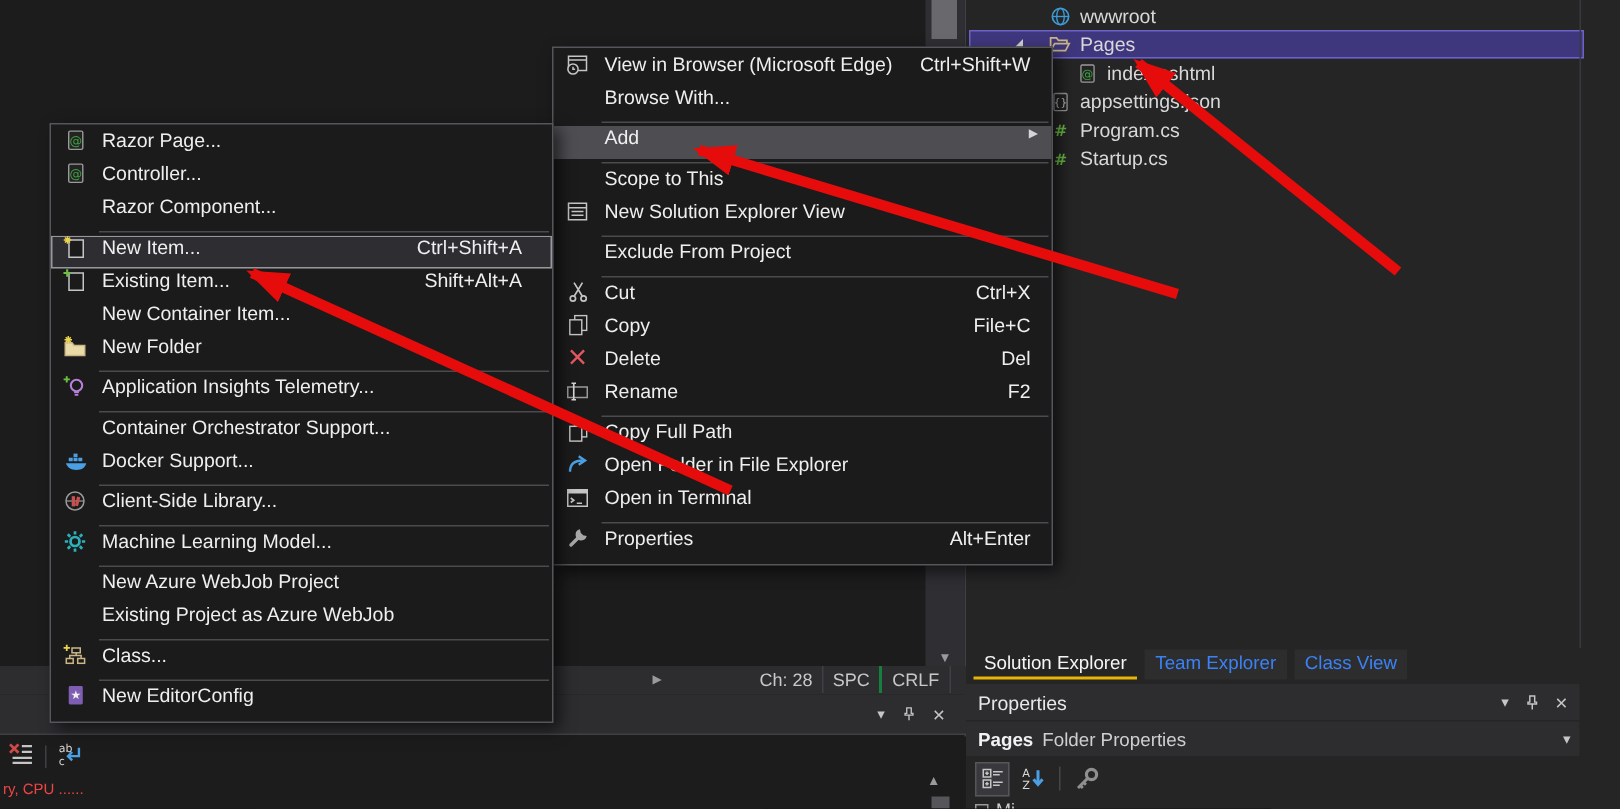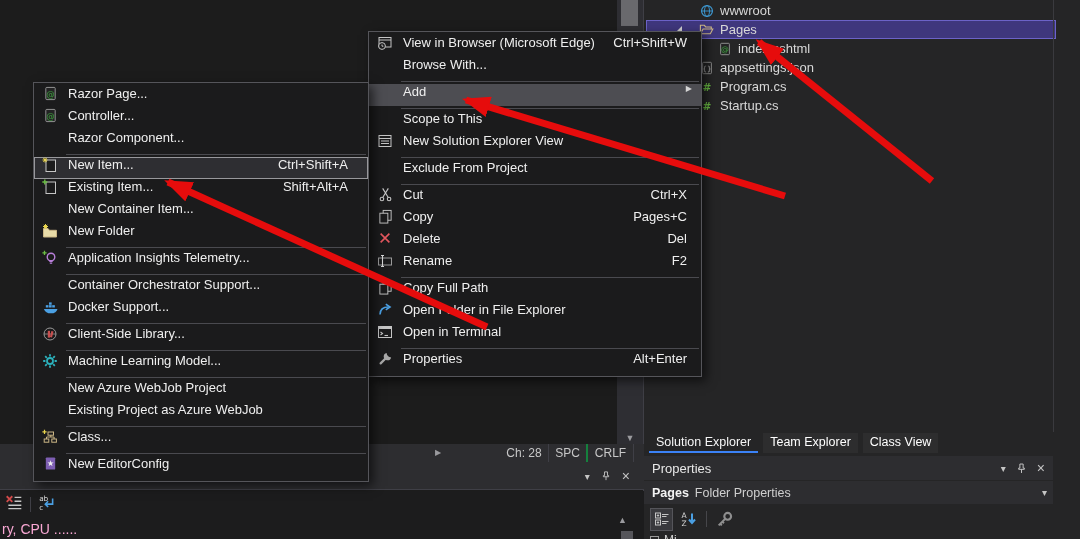--- a/index.html
+++ b/index.html
@@ -17,23 +17,23 @@
               font-size:13px; color:#D8D8D8; white-space:nowrap; }
   .tree-row.lvl1 { padding-left:52px; }
   .tree-row.lvl2 { padding-left:70px; }
   .tree-row.selected { background:#3F377D; box-shadow:inset 0 0 0 1px #6C63C8; }
   .twisty { position:absolute; left:29px; top:6px; width:0; height:0;
             border-left:7px solid transparent; border-bottom:7px solid #CFCFCF; }
   .tree-ic { display:inline-flex; width:17px; justify-content:center; margin-right:5px; }
 
   .se-tabs { position:absolute; left:644px; top:432px; width:436px; height:21px;
              display:flex; align-items:flex-end; padding-left:5px; }
-  .se-tab { height:20px; line-height:19px; padding:0 7px; font-size:12.5px; color:#ffffff;
+  .se-tab { height:20px; line-height:19px; padding:0 7px; font-size:12.5px; color:#3b82f6;
             background:#2D2D2E; margin-right:5px; white-space:nowrap; }
-  .se-tab.active { background:#252526; color:#F5F5F5; border-bottom:2px solid #3b82f6; }
+  .se-tab.active { background:#252526; color:#F5F5F5; border-bottom:2px solid #eab308; }
 
   
   .props-header { position:absolute; left:644px; top:456px; width:409px; height:24px; background:#2D2D30;
                   display:flex; align-items:center; padding:0 8px; font-size:13px; color:#E8E8E8; }
   .props-header .hdr-icons { margin-left:auto; display:flex; align-items:center; gap:9px; color:#C5C5C5; }
   .props-object { position:absolute; left:644px; top:481px; width:409px; height:23px; background:#2D2D30;
                   display:flex; align-items:center; padding:0 6px 0 8px; font-size:12.5px; color:#CFCFCF; }
   .props-object b { color:#F2F2F2; margin-right:6px; }
   .props-object .dd { margin-left:auto; color:#C5C5C5; font-size:10px; }
   .props-toolbar { position:absolute; left:644px; top:505px; width:409px; height:28px;
@@ -61,21 +61,21 @@
   .seg-ch { left:500px; width:48px; }
   .seg-spc { left:548px; width:40px; border-left:1px solid #3F3F46; border-right:2px solid #15803d; }
   .seg-eol { left:588px; width:46px; border-right:1px solid #3F3F46; }
 
   .out-header { position:absolute; left:0; top:463px; width:644px; height:27px; background:#2D2D30;
                 border-bottom:1px solid #3F3F46; display:flex; align-items:center;
                 justify-content:flex-end; gap:10px; padding-right:14px; color:#C5C5C5; }
   .out-body { position:absolute; left:0; top:491px; width:644px; height:48px; background:#1C1C1D; }
   .out-toolbar { position:absolute; left:5px; top:3px; display:flex; align-items:flex-end; gap:7px; }
   .out-tb-sep { width:1px; height:15px; background:#3F3F46; }
-  .out-partial { position:absolute; left:2px; top:30px; font-size:14px; color:#f9a8d4; white-space:nowrap; }
+  .out-partial { position:absolute; left:2px; top:30px; font-size:10px; color:#ef4444; white-space:nowrap; }
   .out-up { position:absolute; left:618px; top:24px; font-size:9px; color:#9A9A9E; }
   .out-thumb { position:absolute; left:621px; top:40px; width:12px; height:8px; background:#55555A; }
 
   
   .menu { position:absolute; background:#1B1B1C; border:1px solid #55555A; padding:3px 0;
           box-shadow:4px 4px 10px rgba(0,0,0,0.6); }
   #ctx-menu { left:368px; top:31px; width:334px; z-index:20; }
   #add-menu { left:33px; top:82px; width:336px; z-index:30; }
   .mi { height:22px; display:flex; align-items:flex-start; padding:0 6px; font-size:13px;
         color:#EFEFEF; white-space:nowrap; }
@@ -312,21 +312,21 @@
         <span class="sc">Ctrl+X</span>
       </div>
       <div class="mi">
         <span class="ic">
           <svg class="gi" width="15" height="15" viewBox="0 0 16 16">
             <rect x="5.5" y="1.5" width="8.5" height="10.5" fill="none" stroke="#C5C5C5"></rect>
             <rect x="2" y="4.5" width="8.5" height="10.5" fill="#1B1B1C" stroke="#C5C5C5"></rect>
           </svg>
         </span>
         <span class="lbl">Copy</span>
-        <span class="sc">Pages+C</span>
+        <span class="sc">File+C</span>
       </div>
       <div class="mi">
         <span class="ic">
           <svg class="gi" width="14" height="14" viewBox="0 0 16 16">
             <path d="M3 3 L13 13 M13 3 L3 13" stroke="#E5575F" stroke-width="1.8"></path>
           </svg>
         </span>
         <span class="lbl">Delete</span>
         <span class="sc">Del</span>
       </div>

